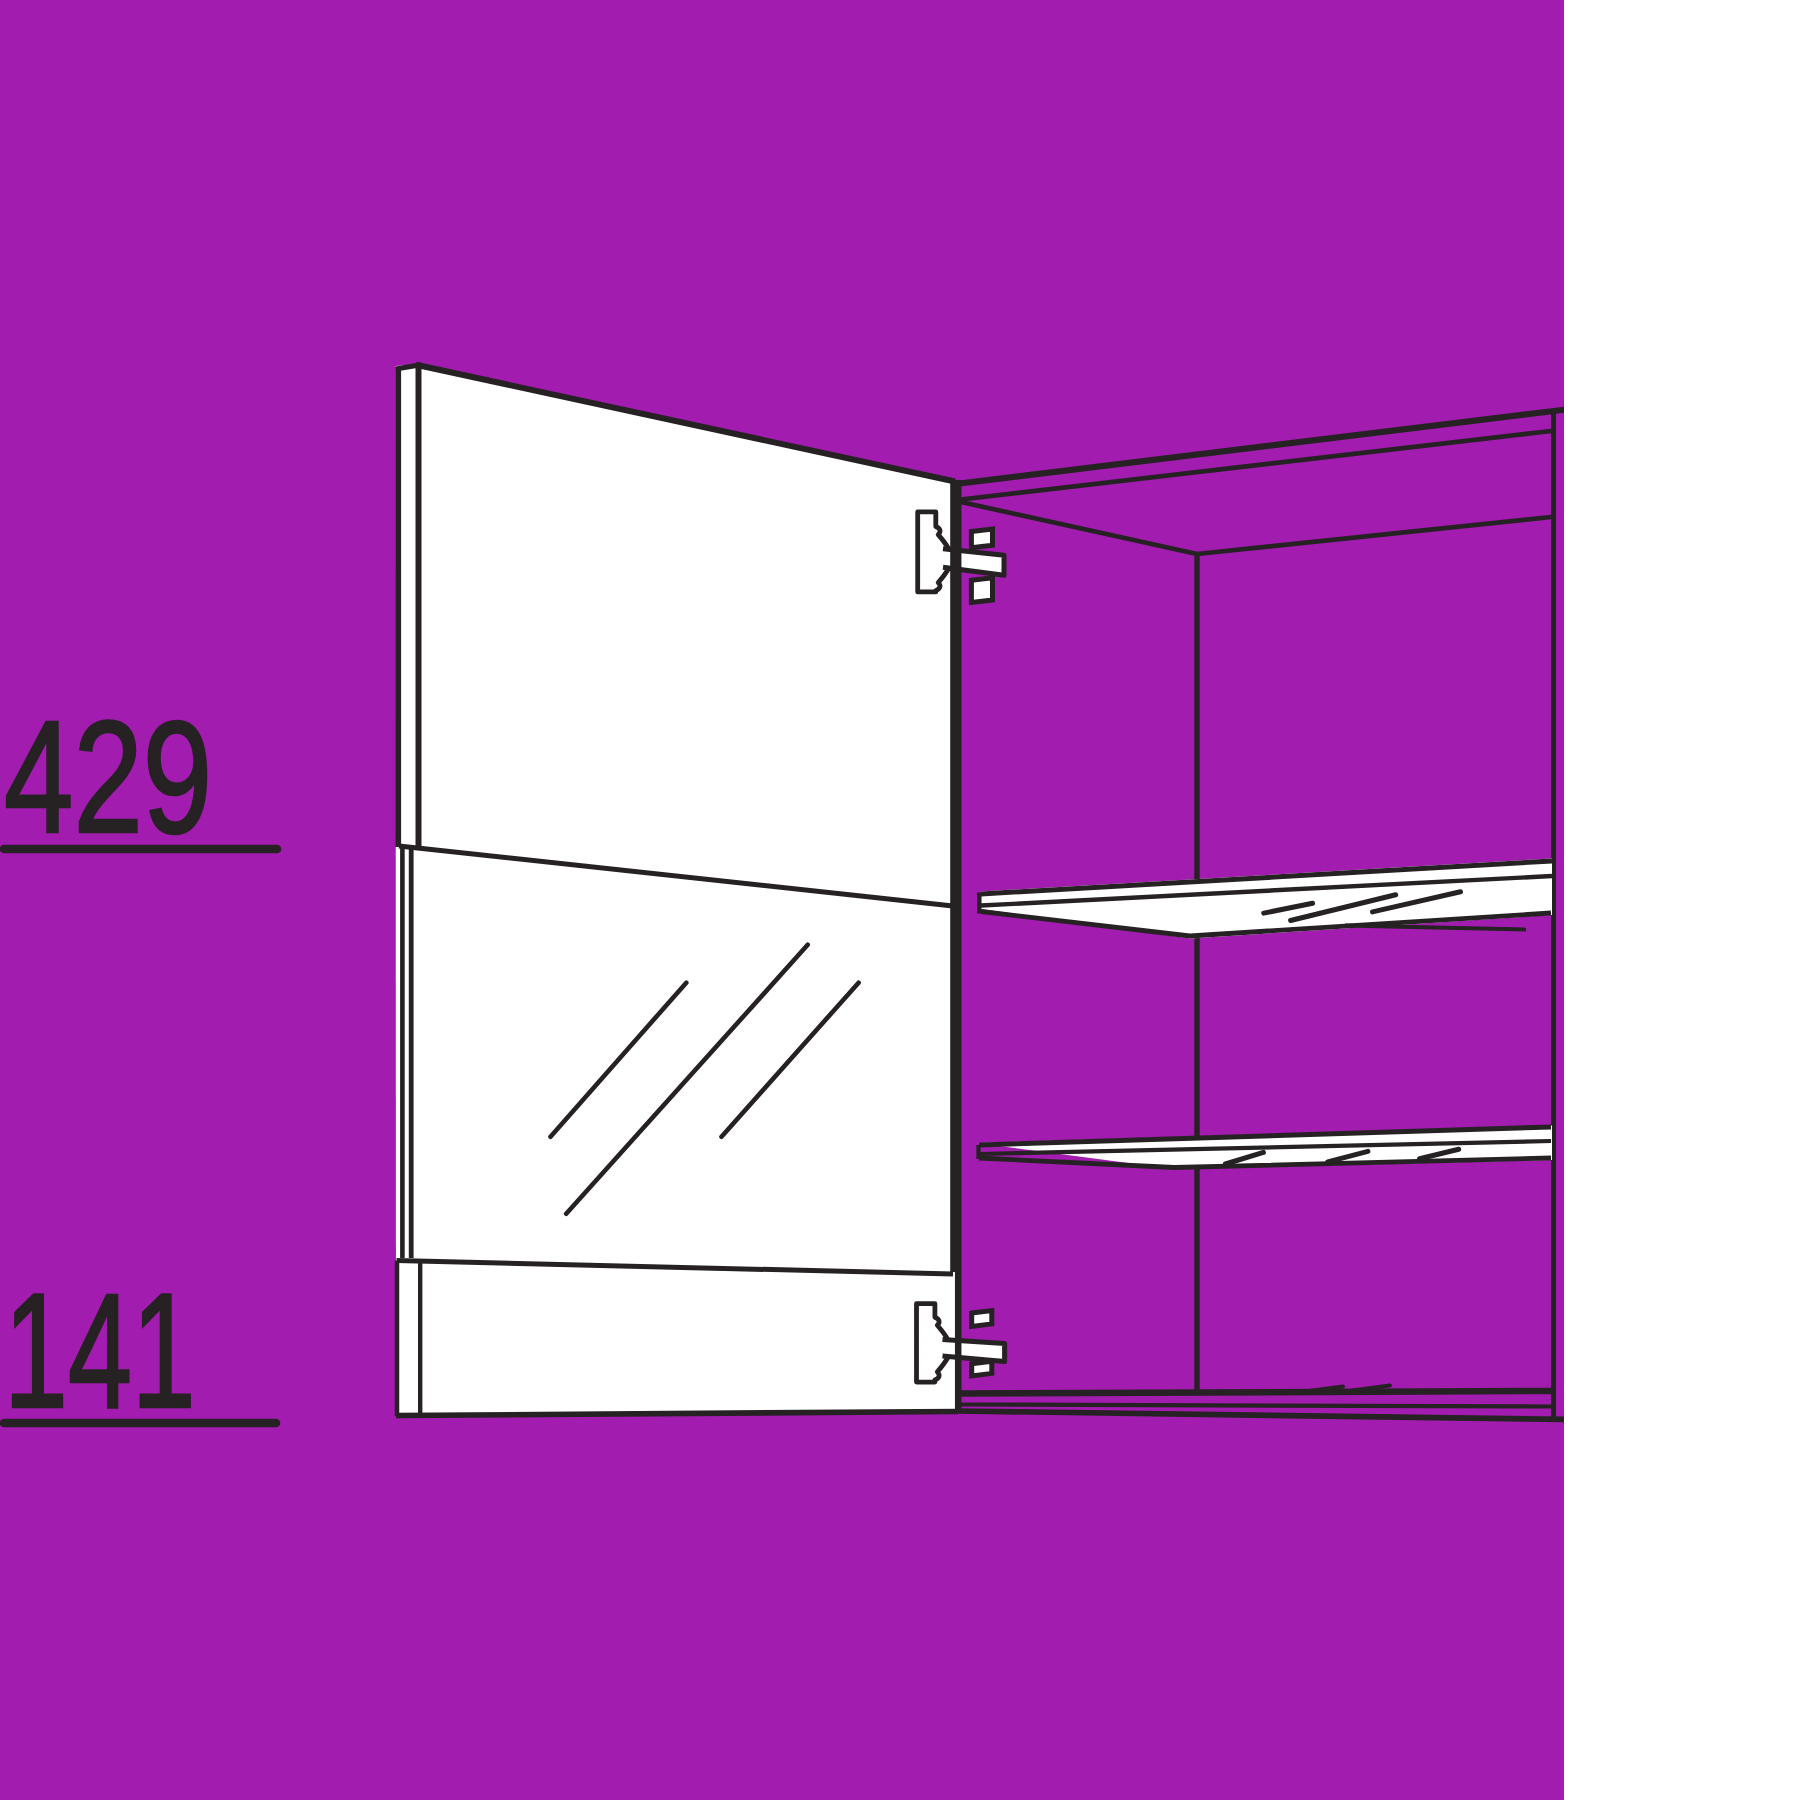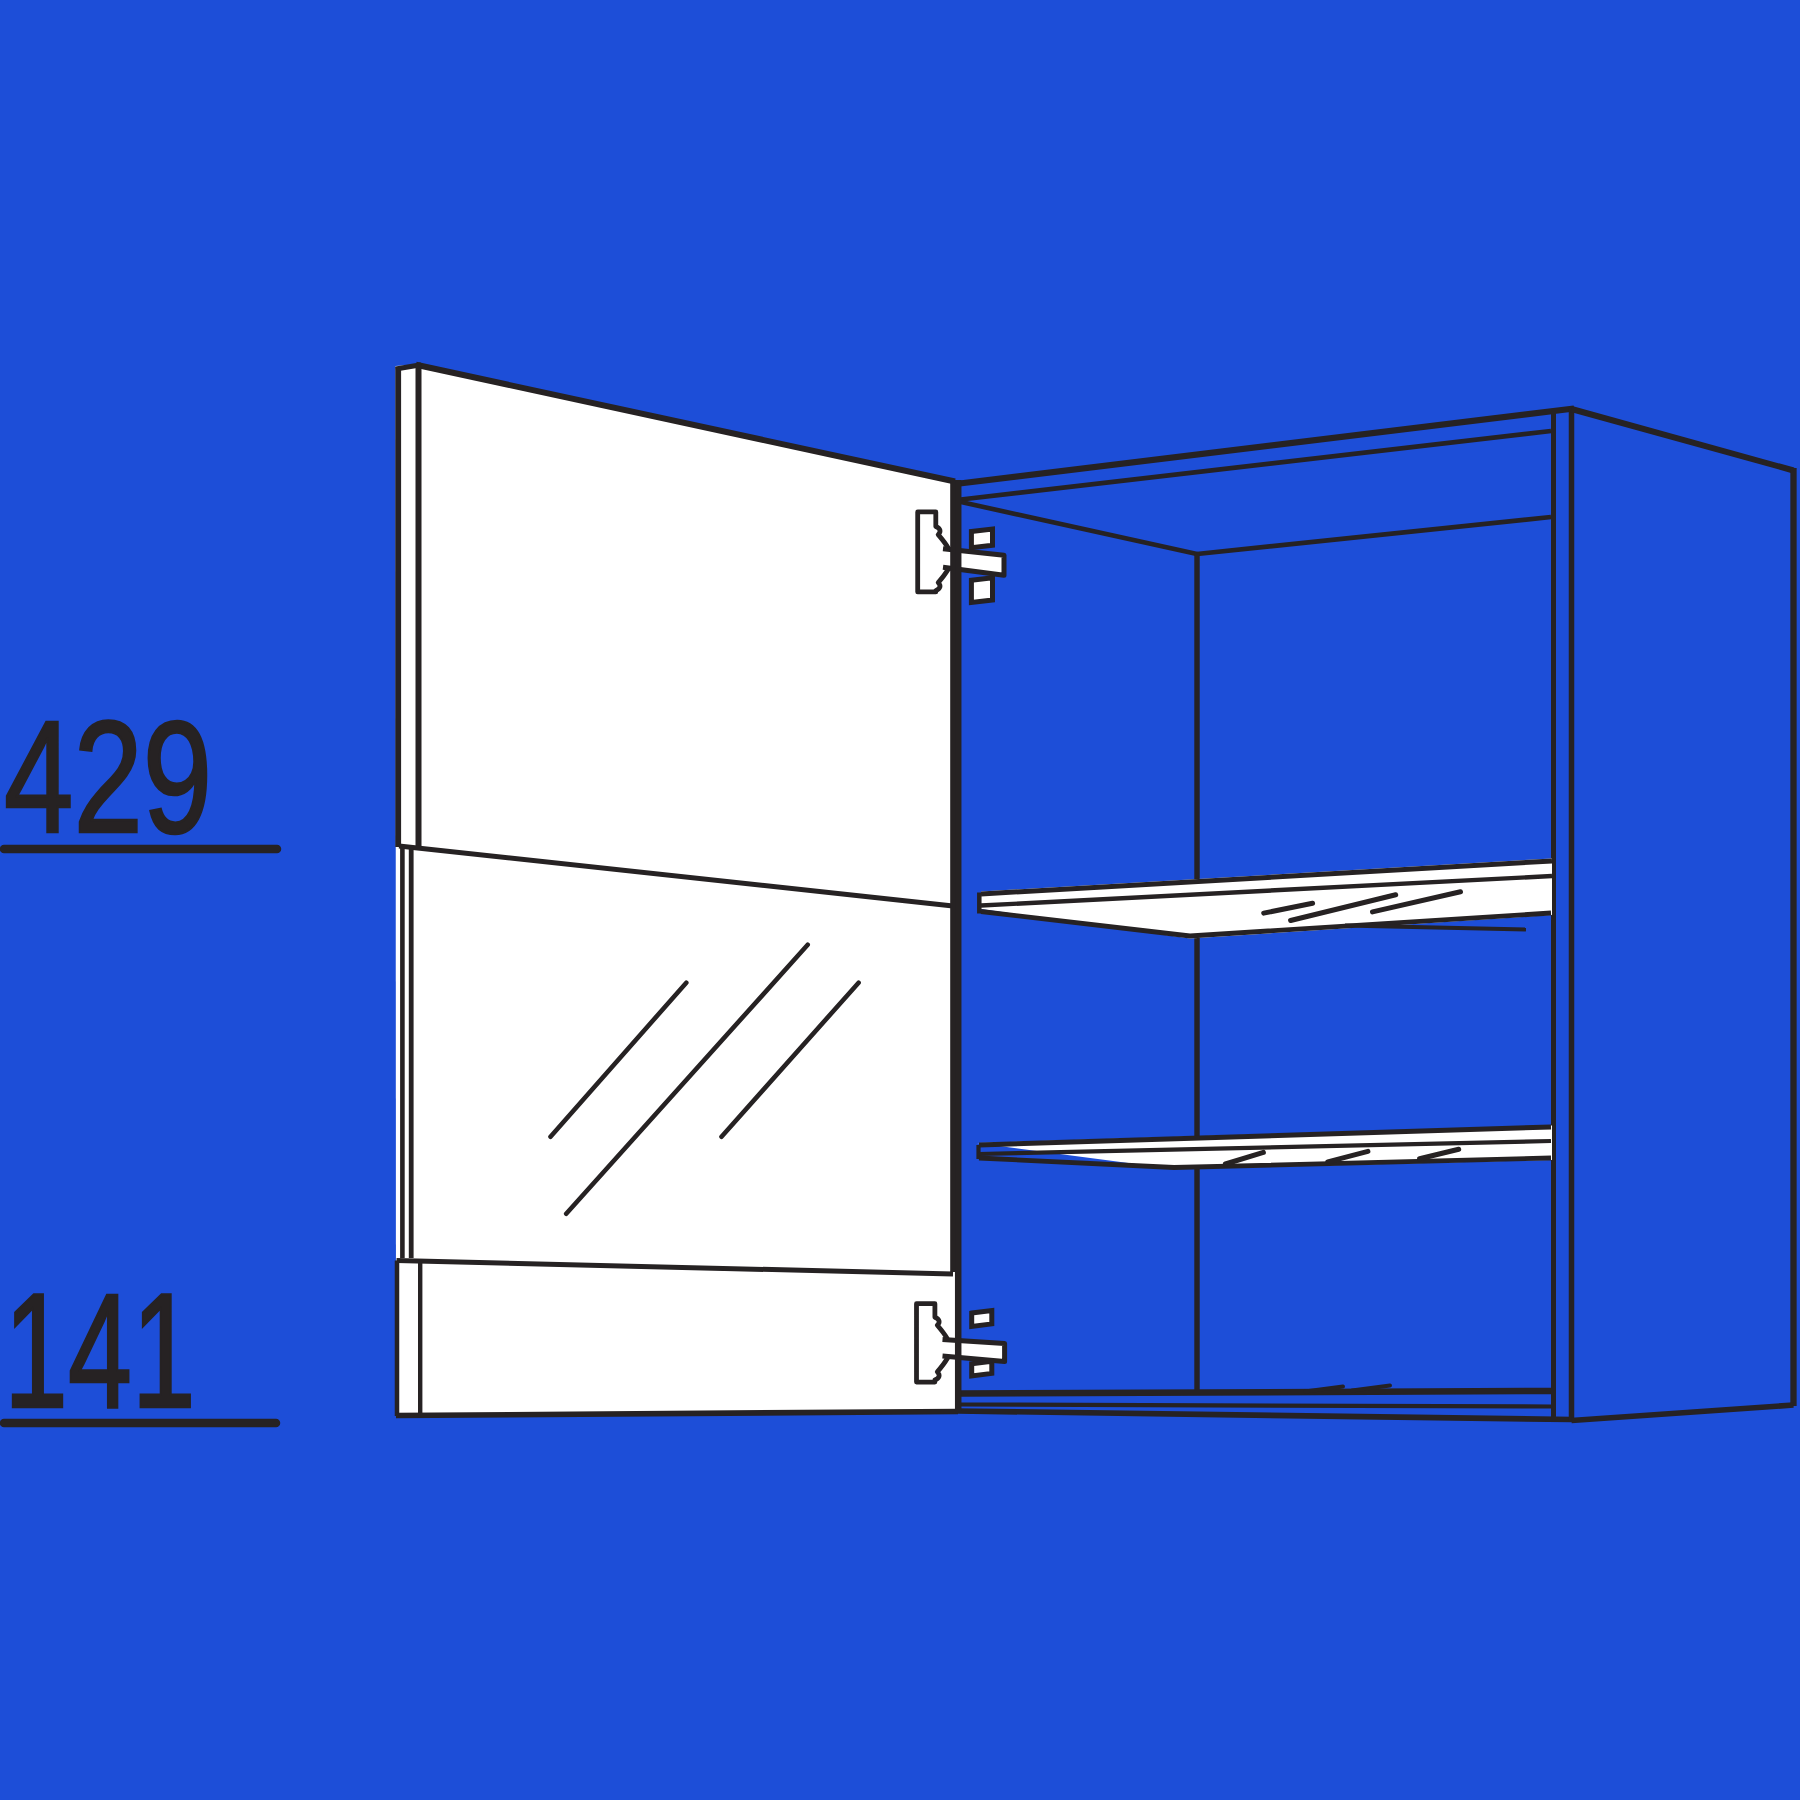--- a/index.html
+++ b/index.html
@@ -1,16 +1,16 @@
 <!DOCTYPE html>
 <html><head>
 <meta charset="utf-8">
 <style>
   html,body{margin:0;padding:0;background:#ffffff;}
-  #page{width:1800px;height:1800px;position:relative;background:#1d4ed8;overflow:hidden;}
+  #page{width:1564px;height:1800px;position:relative;background:#a21caf;overflow:hidden;}
   svg{display:block;}
   text{font-family:"Liberation Sans", sans-serif; fill:#262223;}
 </style>
 </head>
 <body>
 <div id="page">
 <svg width="1800" height="1800" viewBox="0 0 1800 1800" fill="none" stroke-linecap="butt">
 
 <g transform="translate(4,831.5) scale(0.785,1)">
   <text x="0" y="0" font-size="159" fill="#262223" stroke="#262223" stroke-width="2.6">429</text>

